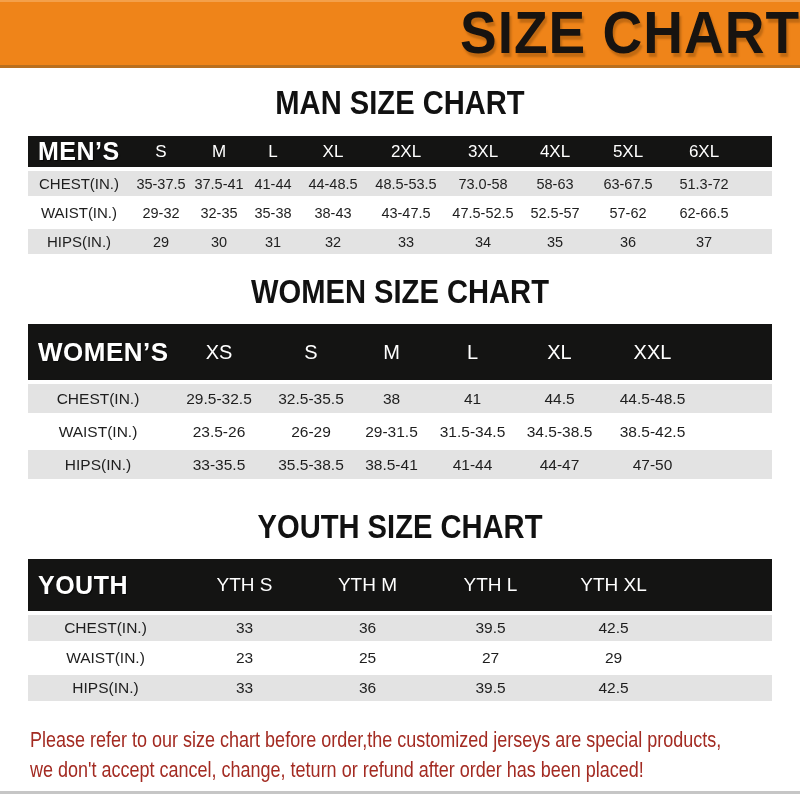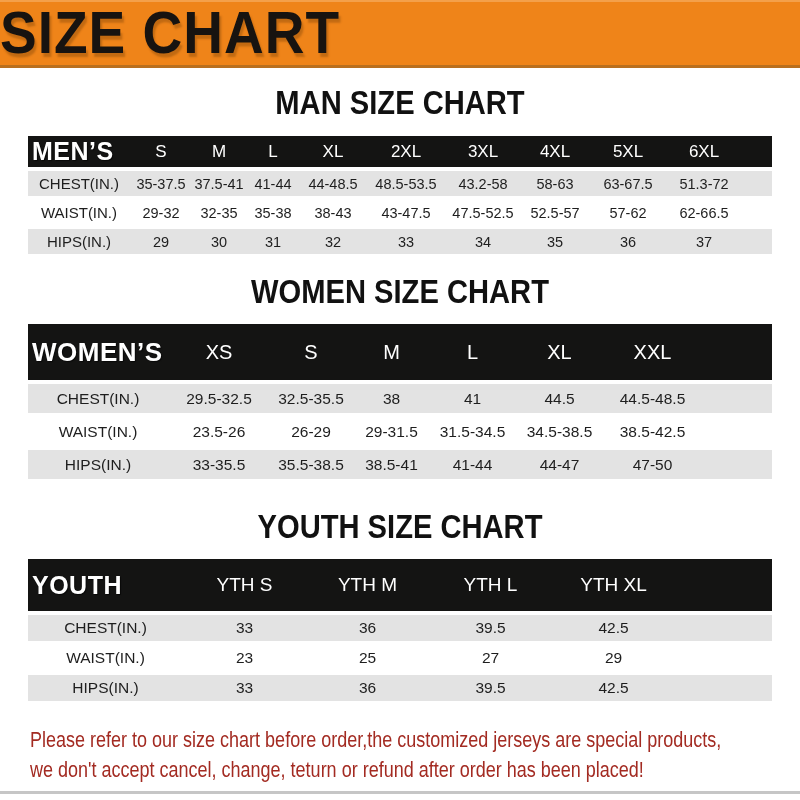--- a/index.html
+++ b/index.html
@@ -6,21 +6,21 @@
   html, body { width: 800px; background: #ffffff; }
   body { font-family: "Liberation Sans", "DejaVu Sans", sans-serif; }
   .page { position: relative; width: 800px; height: 800px; background: #ffffff; overflow: hidden; }
 
   
   .banner {
     width: 800px; height: 68px;
     background: #EF8419;
     border-top: 2px solid #f4a04a;
     border-bottom: 3px solid #b96f1e;
-    display: flex; align-items: center; justify-content: flex-start;
+    display: flex; align-items: center; justify-content: flex-end;
   }
   .banner h1 {
     font-size: 55px; font-weight: bold; color: #171310;
     letter-spacing: 1px; line-height: 1;
     transform: scaleY(1.08);
     text-shadow: 2px 3px 2px rgba(90,45,0,0.30);
     white-space: nowrap;
   }
 
   
@@ -37,21 +37,21 @@
   table.size-table {
     width: 744px; margin: 10px auto 0 auto;
     border-collapse: separate; border-spacing: 0 4px;
     table-layout: fixed;
   }
   table.size-table thead th {
     background: #141413; color: #ffffff; vertical-align: middle;
     font-weight: normal; text-align: center; overflow: hidden; white-space: nowrap;
   }
   table.size-table thead th.group-label {
-    text-align: left; padding-left: 4px; font-weight: bold; letter-spacing: 0.5px;
+    text-align: left; padding-left: 10px; font-weight: bold; letter-spacing: 0.5px;
     text-shadow: 1px 1px 1px rgba(0,0,0,0.6);
   }
   table.size-table tbody td {
     text-align: center; vertical-align: middle; color: #1e1e1e;
     overflow: hidden; white-space: nowrap; background: #ffffff;
   }
   table.size-table tbody tr:nth-child(odd) td { background: #E3E3E3; }
 
   
   .t-men   thead th { height: 31px; font-size: 17px; }
@@ -122,21 +122,21 @@
           </tr>
         </thead>
         <tbody>
           <tr>
             <td class="row-label">CHEST(IN.)</td>
             <td class="value">35-37.5</td>
             <td class="value">37.5-41</td>
             <td class="value">41-44</td>
             <td class="value">44-48.5</td>
             <td class="value">48.5-53.5</td>
-            <td class="value">43.2-58</td>
+            <td class="value">73.0-58</td>
             <td class="value">58-63</td>
             <td class="value">63-67.5</td>
             <td class="value">51.3-72</td>
             <td class="spacer"></td>
           </tr>
           <tr>
             <td class="row-label">WAIST(IN.)</td>
             <td class="value">29-32</td>
             <td class="value">32-35</td>
             <td class="value">35-38</td>

